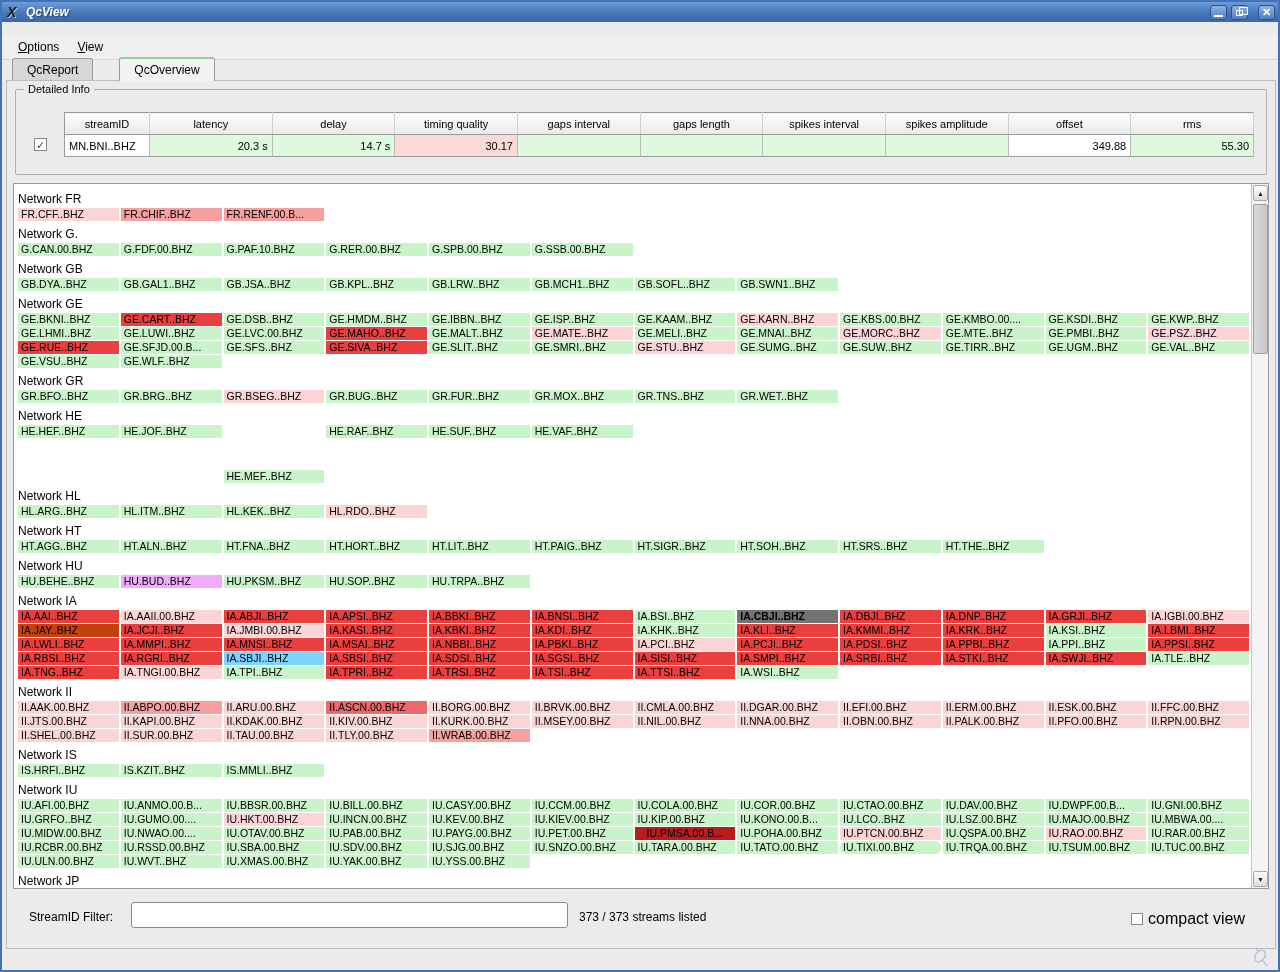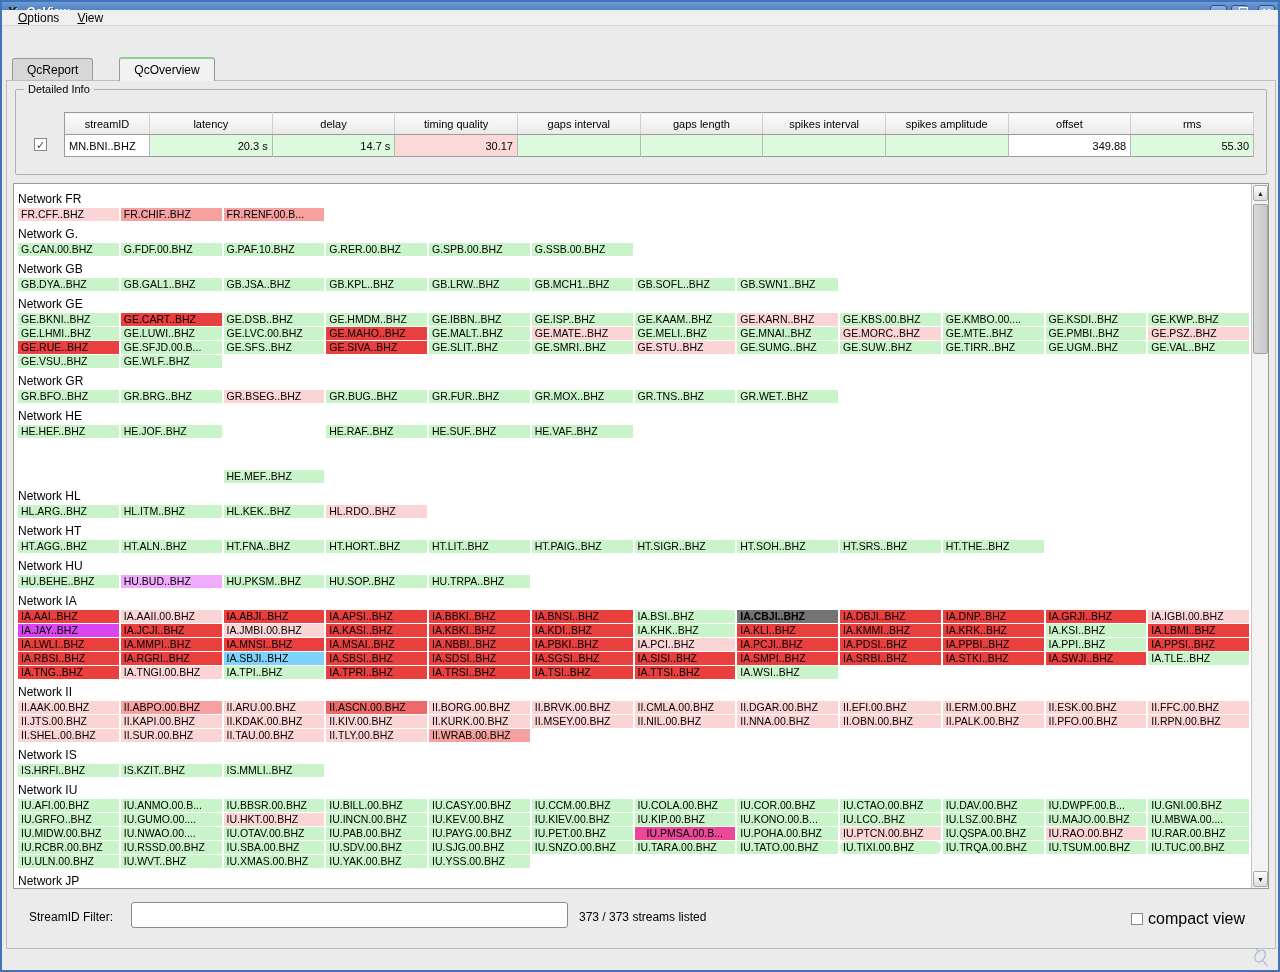--- a/index.html
+++ b/index.html
@@ -25,21 +25,21 @@
              position:relative; }
   .win-btn.close { margin-left:6px; }
   .glyph-min { position:absolute; left:3px; right:3px; bottom:2px; height:2px; background:#fff; }
   .glyph-max { position:absolute; left:4px; top:4px; width:7px; height:6px;
                border:1px solid #fff; background:transparent; }
   .glyph-max::before { content:""; position:absolute; left:2px; top:-4px; width:7px; height:6px;
                border:1px solid #fff; }
   .glyph-x { font-weight:bold; font-size:11px; }
 
   
-  .menubar { position:absolute; left:0; top:8px; right:0; height:16px;
+  .menubar { position:absolute; left:0; top:32px; right:0; height:26px;
              background:#efefef; border-bottom:1px solid #d8d8d8;
              display:flex; align-items:center; padding-left:8px; gap:2px; }
   .menu-item { padding:3px 8px; }
   .menu-item::first-letter { text-decoration:underline; }
 
   
   .tabrow { position:absolute; left:10px; top:56px; height:23px; display:flex; }
   .tab { height:23px; padding:0 14px; line-height:22px; background:#d7d7d7;
          border:1px solid #9a9a9a; border-bottom:none; border-radius:3px 3px 0 0;
          margin-right:2px; position:relative; }
@@ -289,21 +289,21 @@
             <div class="scell" style="background: rgb(233, 63, 63);">IA.ABJI..BHZ</div>
             <div class="scell" style="background: rgb(233, 63, 63);">IA.APSI..BHZ</div>
             <div class="scell" style="background: rgb(233, 63, 63);">IA.BBKI..BHZ</div>
             <div class="scell" style="background: rgb(233, 63, 63);">IA.BNSI..BHZ</div>
             <div class="scell" style="background: rgb(201, 243, 201);">IA.BSI..BHZ</div>
             <div class="scell" style="background: #737373; font-weight: bold;">IA.CBJI..BHZ</div>
             <div class="scell" style="background: rgb(233, 63, 63);">IA.DBJI..BHZ</div>
             <div class="scell" style="background: rgb(233, 63, 63);">IA.DNP..BHZ</div>
             <div class="scell" style="background: rgb(233, 63, 63);">IA.GRJI..BHZ</div>
             <div class="scell" style="background: rgb(251, 213, 213);">IA.IGBI.00.BHZ</div>
-            <div class="scell" style="background: #d946ef;">IA.JAY..BHZ</div>
+            <div class="scell" style="background: #c2410c;">IA.JAY..BHZ</div>
             <div class="scell" style="background: rgb(233, 63, 63);">IA.JCJI..BHZ</div>
             <div class="scell" style="background: rgb(251, 213, 213);">IA.JMBI.00.BHZ</div>
             <div class="scell" style="background: rgb(233, 63, 63);">IA.KASI..BHZ</div>
             <div class="scell" style="background: rgb(233, 63, 63);">IA.KBKI..BHZ</div>
             <div class="scell" style="background: rgb(233, 63, 63);">IA.KDI..BHZ</div>
             <div class="scell" style="background: rgb(201, 243, 201);">IA.KHK..BHZ</div>
             <div class="scell" style="background: rgb(233, 63, 63);">IA.KLI..BHZ</div>
             <div class="scell" style="background: rgb(233, 63, 63);">IA.KMMI..BHZ</div>
             <div class="scell" style="background: rgb(233, 63, 63);">IA.KRK..BHZ</div>
             <div class="scell" style="background: rgb(201, 243, 201);">IA.KSI..BHZ</div>
@@ -404,21 +404,21 @@
             <div class="scell" style="background: rgb(201, 243, 201);">IU.LCO..BHZ</div>
             <div class="scell" style="background: rgb(201, 243, 201);">IU.LSZ.00.BHZ</div>
             <div class="scell" style="background: rgb(201, 243, 201);">IU.MAJO.00.BHZ</div>
             <div class="scell" style="background: rgb(201, 243, 201);">IU.MBWA.00....</div>
             <div class="scell" style="background: rgb(201, 243, 201);">IU.MIDW.00.BHZ</div>
             <div class="scell" style="background: rgb(201, 243, 201);">IU.NWAO.00....</div>
             <div class="scell" style="background: rgb(201, 243, 201);">IU.OTAV.00.BHZ</div>
             <div class="scell" style="background: rgb(201, 243, 201);">IU.PAB.00.BHZ</div>
             <div class="scell" style="background: rgb(201, 243, 201);">IU.PAYG.00.BHZ</div>
             <div class="scell" style="background: rgb(201, 243, 201);">IU.PET.00.BHZ</div>
-            <div class="scell" style="background: #ec4899; padding-left: 12px;">IU.PMSA.00.B...</div>
+            <div class="scell" style="background: #b91c1c; padding-left: 12px;">IU.PMSA.00.B...</div>
             <div class="scell" style="background: rgb(201, 243, 201);">IU.POHA.00.BHZ</div>
             <div class="scell" style="background: rgb(251, 213, 213);">IU.PTCN.00.BHZ</div>
             <div class="scell" style="background: rgb(201, 243, 201);">IU.QSPA.00.BHZ</div>
             <div class="scell" style="background: rgb(251, 213, 213);">IU.RAO.00.BHZ</div>
             <div class="scell" style="background: rgb(201, 243, 201);">IU.RAR.00.BHZ</div>
             <div class="scell" style="background: rgb(201, 243, 201);">IU.RCBR.00.BHZ</div>
             <div class="scell" style="background: rgb(201, 243, 201);">IU.RSSD.00.BHZ</div>
             <div class="scell" style="background: rgb(201, 243, 201);">IU.SBA.00.BHZ</div>
             <div class="scell" style="background: rgb(201, 243, 201);">IU.SDV.00.BHZ</div>
             <div class="scell" style="background: rgb(201, 243, 201);">IU.SJG.00.BHZ</div>

